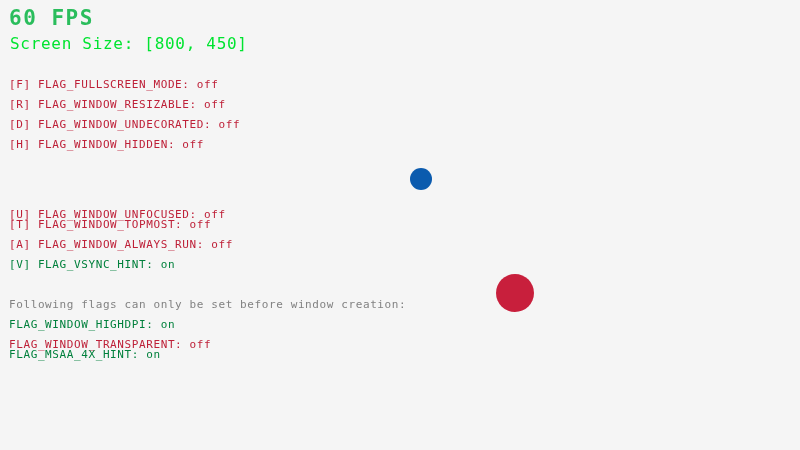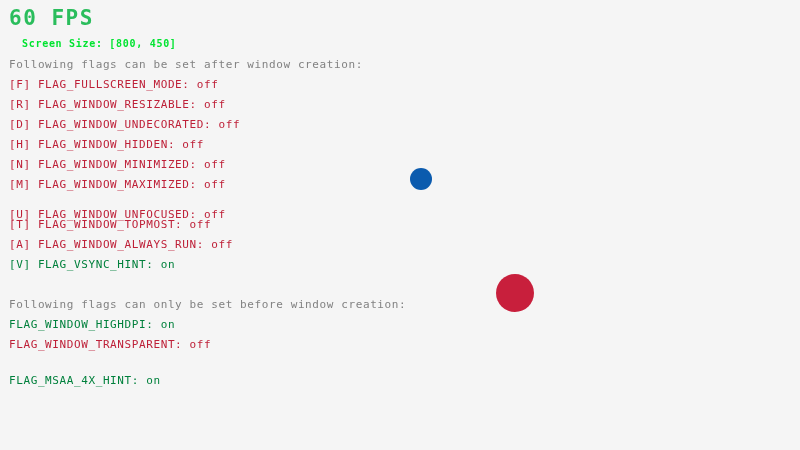--- a/index.html
+++ b/index.html
@@ -32,25 +32,25 @@
     left: 9px;
     top: 6px;
     font-size: 21px;
     line-height: 24px;
     font-weight: bold;
     letter-spacing: 1.5px;
     color: #2abd5c;
   }
 
   #screen-size {
-    left: 22px;
+    left: 10px;
     top: 37px;
-    font-size: 10px;
+    font-size: 16px;
     line-height: 13px;
-    font-weight: bold;
+    font-weight: normal;
     letter-spacing: 0.7px;
     color: #00e430;
   }
 
   .section-header {
     left: 9px;
     font-size: 11px;
     line-height: 13px;
     letter-spacing: 0.6px;
     color: #828282;
@@ -90,47 +90,44 @@
 </style>
 </head>
 <body>
 
 <div id="stage">
 
   <div class="txt" id="fps-counter">60 FPS</div>
 
   <div class="txt" id="screen-size">Screen Size: [800, 450]</div>
 
-  <div class="txt section-header" id="header-after">Following flags can be set after window creation:</div>
 
   <div class="txt flag-row flag-off" style="top:78px">[F] FLAG_FULLSCREEN_MODE: off</div>
 
   <div class="txt flag-row flag-off" style="top:98px">[R] FLAG_WINDOW_RESIZABLE: off</div>
 
   <div class="txt flag-row flag-off" style="top:118px">[D] FLAG_WINDOW_UNDECORATED: off</div>
 
   <div class="txt flag-row flag-off" style="top:138px">[H] FLAG_WINDOW_HIDDEN: off</div>
 
-  <div class="txt flag-row flag-off" style="top:158px">[N] FLAG_WINDOW_MINIMIZED: off</div>
 
-  <div class="txt flag-row flag-off" style="top:178px">[M] FLAG_WINDOW_MAXIMIZED: off</div>
 
   <div class="txt flag-row flag-off" style="top:208px">[U] FLAG_WINDOW_UNFOCUSED: off</div>
 
   <div class="txt flag-row flag-off" style="top:218px">[T] FLAG_WINDOW_TOPMOST: off</div>
 
   <div class="txt flag-row flag-off" style="top:238px">[A] FLAG_WINDOW_ALWAYS_RUN: off</div>
 
   <div class="txt flag-row flag-on" style="top:258px">[V] FLAG_VSYNC_HINT: on</div>
 
   <div class="txt section-header" id="header-before">Following flags can only be set before window creation:</div>
 
   <div class="txt flag-row flag-on" style="top:318px">FLAG_WINDOW_HIGHDPI: on</div>
 
   <div class="txt flag-row flag-off" style="top:338px">FLAG_WINDOW_TRANSPARENT: off</div>
 
-  <div class="txt flag-row flag-on" style="top:374px">FLAG_MSAA_4X_HINT: on</div>
+  <div class="txt flag-row flag-on" style="top:348px">FLAG_MSAA_4X_HINT: on</div>
 
   <div class="ball" id="ball-blue"></div>
 
   <div class="ball" id="ball-red"></div>
 
 </div>
 
 </body></html>

